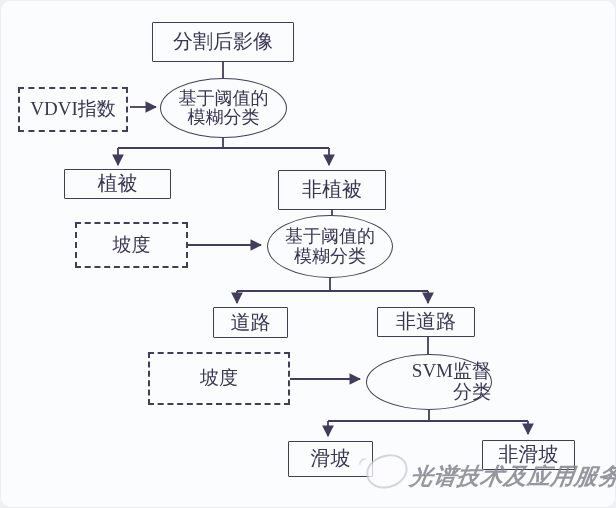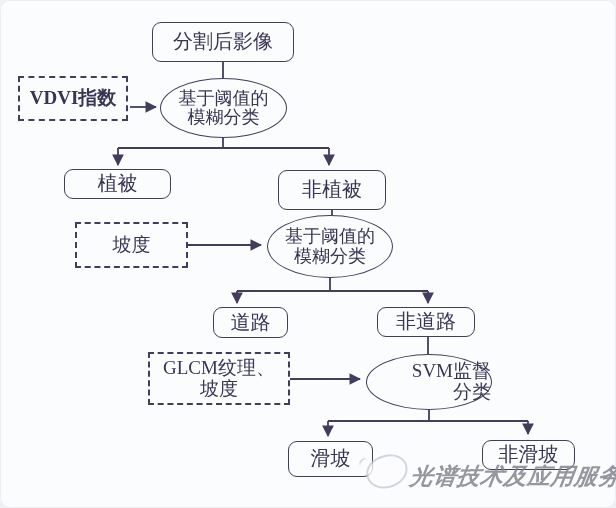--- a/index.html
+++ b/index.html
@@ -14,21 +14,21 @@
     background:#fbfcfe;border-radius:10px;
     box-shadow:inset 0 0 0 1px #eceef2;
   }
   .wires{position:absolute;left:0;top:0;width:616px;height:508px;pointer-events:none;}
   .node{
     position:absolute;display:flex;align-items:center;justify-content:center;
     flex-direction:column;box-sizing:border-box;
     color:#3a3453;text-align:center;line-height:1.08;
     background:#fbfcfe;
   }
-  .rect{border:1.7px solid #443c5c;border-radius:9px;font-size:20px;}
+  .rect{border:1.7px solid #443c5c;border-radius:1px;font-size:20px;}
   .dashed{border:2px dashed #443c5c;font-size:19px;}
   .ellipse{border:1.7px solid #443c5c;border-radius:50%;font-size:18px;}
   .lbl{display:block;white-space:nowrap;}
   .watermark{
     position:absolute;left:410px;top:461px;width:200px;
     color:#85858f;font-size:23px;font-weight:bold;font-style:italic;
     transform:skewX(-8deg);letter-spacing:0.5px;opacity:.85;white-space:nowrap;
   }
   .wm-logo{
     position:absolute;left:366px;top:455px;width:38px;height:29px;
@@ -76,21 +76,21 @@
       <path d="M429,410 V421 M328,421 H528"></path>
       <path d="M328,421 V436" marker-end="url(#arr)"></path>
       <path d="M528,421 V434" marker-end="url(#arr)"></path>
     </g>
   </svg>
 
   <div class="node rect" style="left:152px;top:22px;width:142px;height:40px;">
     <span class="lbl">分割后影像</span>
   </div>
 
-  <div class="node dashed" style="left:18px;top:76px;width:110px;height:45px;font-weight:bold;">
+  <div class="node dashed" style="left:18px;top:87px;width:110px;height:45px;">
     <span class="lbl">VDVI指数</span>
   </div>
 
   <div class="node ellipse" style="left:160px;top:78px;width:127px;height:60px;">
     <span class="lbl">基于阈值的</span>
     <span class="lbl">模糊分类</span>
   </div>
 
   <div class="node rect" style="left:64px;top:169px;width:107px;height:30px;">
     <span class="lbl">植被</span>
@@ -111,21 +111,20 @@
 
   <div class="node rect" style="left:213px;top:307px;width:75px;height:31px;">
     <span class="lbl">道路</span>
   </div>
 
   <div class="node rect" style="left:377px;top:307px;width:98px;height:30px;">
     <span class="lbl">非道路</span>
   </div>
 
   <div class="node dashed" style="left:148px;top:352px;width:142px;height:53px;">
-    <span class="lbl">GLCM纹理、</span>
     <span class="lbl">坡度</span>
   </div>
 
   <div class="node ellipse" style="left:366px;top:354px;width:126px;height:56px;font-size:19px;align-items:flex-end;">
     <span class="lbl">SVM监督</span>
     <span class="lbl">分类</span>
   </div>
 
   <div class="node rect" style="left:288px;top:441px;width:85px;height:36px;">
     <span class="lbl">滑坡</span>

